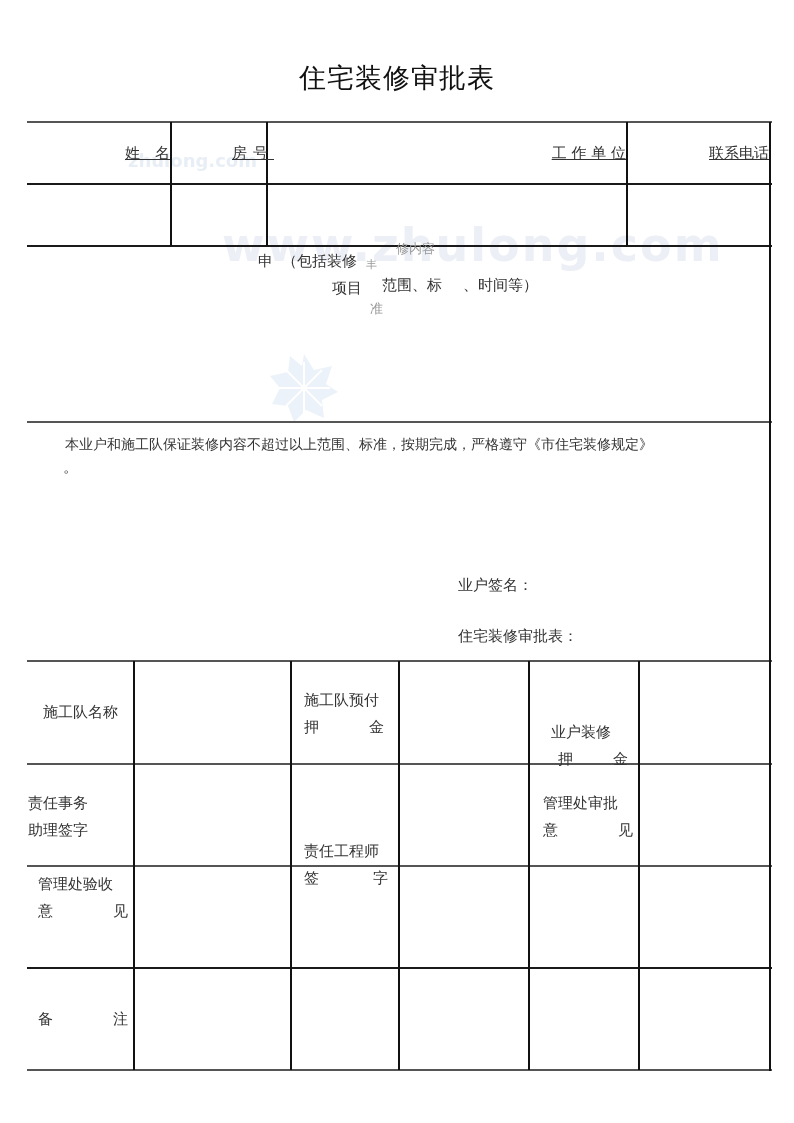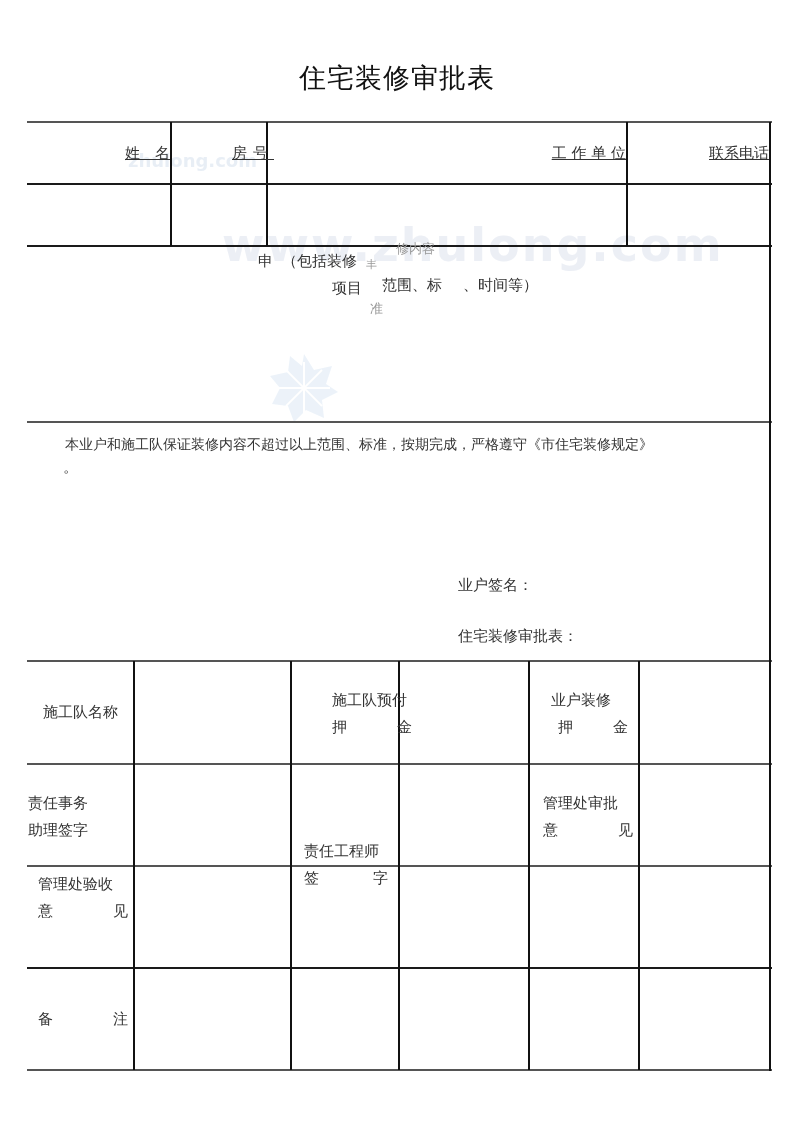--- a/index.html
+++ b/index.html
@@ -87,30 +87,30 @@
 <div class="txt" style="left:63px; top:458px;">。</div>
 <div class="txt" style="left:458px; top:576px;">业户签名：</div>
 <div style="position:absolute; left:540px; top:572px; width:220px; height:26px;"></div>
 <div class="txt" style="left:458px; top:627px;">住宅装修审批表：</div>
 <div style="position:absolute; left:612px; top:623px; width:150px; height:26px;"></div>
 
 <div class="cell-label" style="left:28px; width:105px; top:699px; text-align:center;">
   <div>施工队名称</div>
 </div>
 <div style="position:absolute; left:136px; top:663px; width:153px; height:99px;"></div>
-<div class="cell-label" style="left:304px; width:80px; top:687px;margin-left:28px;">
+<div class="cell-label" style="left:304px; width:80px; top:687px;">
   <div>施工队预付</div>
   <div class="spread">
       <span>押</span>
       <span>金</span>
     </div>
 </div>
 <div style="position:absolute; left:401px; top:663px; width:126px; height:99px;"></div>
 <div class="cell-label" style="left:548px; width:80px; top:687px;">
-  <div style="padding-left:3px;">业户装修</div>
+  <div style="padding-left:3px;margin-top:32px;">业户装修</div>
   <div style="padding-left:10px;" class="spread">
       <span>押</span>
       <span>金</span>
     </div>
 </div>
 <div style="position:absolute; left:641px; top:663px; width:127px; height:99px;"></div>
 
 <div class="cell-label" style="left:28px; width:105px; top:790px; text-align:left;">
   <div>责任事务</div>
   <div>助理签字</div>

